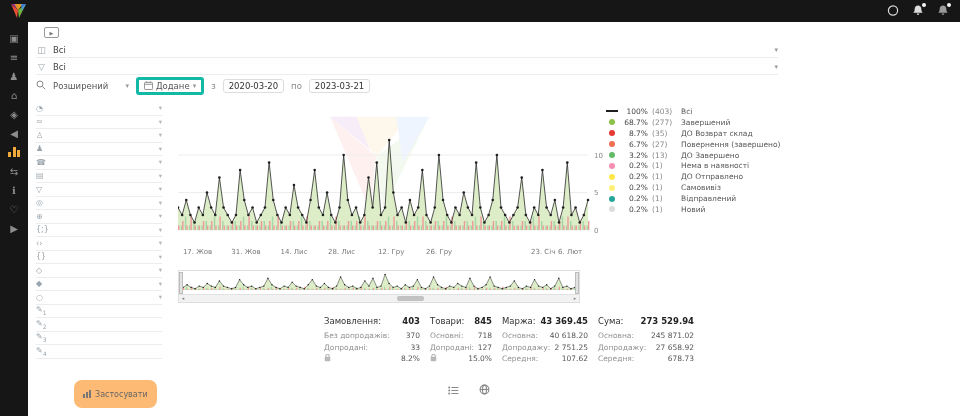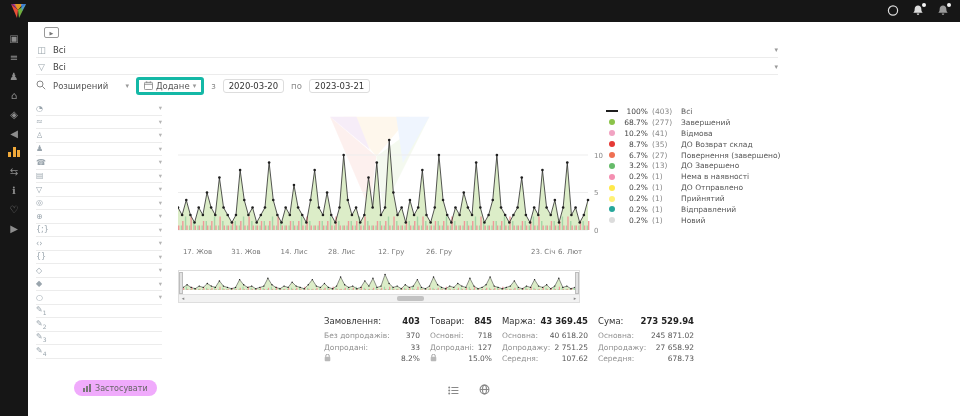--- a/index.html
+++ b/index.html
@@ -76,21 +76,21 @@
   .stats{position:absolute;left:282px;top:294px;display:flex;gap:10px;margin-left:14px;}
   .st-col:nth-child(1){width:96px;}
   .st-col:nth-child(2){width:62px;}
   .st-col:nth-child(3){width:86px;}
   .st-col:nth-child(4){width:96px;}
   .st-title{display:flex;justify-content:space-between;font-size:8.5px;color:#333;margin-bottom:4px;}
   .st-tv{font-weight:bold;color:#222;}
   .st-sub{display:flex;justify-content:space-between;align-items:center;font-size:7.5px;color:#909090;height:11.5px;}
   .st-sv{color:#555;}
   
-  .apply{position:absolute;left:46px;top:358px;height:16px;border:none;border-radius:8px;background:#f0abfc;
+  .apply{position:absolute;left:46px;top:358px;height:28px;border:none;border-radius:8px;background:#fdba74;
          color:#666;font-size:8px;display:flex;align-items:center;gap:4px;padding:0 9px;cursor:pointer;
          font-family:inherit;}
   .bottom-icons{position:absolute;left:420px;top:361px;display:flex;gap:20px;}
   .bi-btn{background:none;border:none;padding:0;cursor:pointer;color:#888;}
 </style>
 </head>
 <body>
 
 <div class="page">
 
@@ -627,28 +627,20 @@
         <div class="lg-item">
           <span class="lg-sw">
             <span class="lg-dot" style="background:#8bc34a"></span>
           </span>
           <span class="lg-pct">68.7%</span>
           <span class="lg-cnt">(277)</span>
           <span class="lg-lbl">Завершений</span>
         </div>
         <div class="lg-item">
           <span class="lg-sw">
-            <span class="lg-dot" style="background:#f1a3c2"></span>
-          </span>
-          <span class="lg-pct">10.2%</span>
-          <span class="lg-cnt">(41)</span>
-          <span class="lg-lbl">Відмова</span>
-        </div>
-        <div class="lg-item">
-          <span class="lg-sw">
             <span class="lg-dot" style="background:#e53935"></span>
           </span>
           <span class="lg-pct">8.7%</span>
           <span class="lg-cnt">(35)</span>
           <span class="lg-lbl">ДО Возврат склад</span>
         </div>
         <div class="lg-item">
           <span class="lg-sw">
             <span class="lg-dot" style="background:#ef7053"></span>
           </span>
@@ -679,21 +671,21 @@
           <span class="lg-pct">0.2%</span>
           <span class="lg-cnt">(1)</span>
           <span class="lg-lbl">ДО Отправлено</span>
         </div>
         <div class="lg-item">
           <span class="lg-sw">
             <span class="lg-dot" style="background:#fff176"></span>
           </span>
           <span class="lg-pct">0.2%</span>
           <span class="lg-cnt">(1)</span>
-          <span class="lg-lbl">Прийнятий</span>
+          <span class="lg-lbl">Самовивіз</span>
         </div>
         <div class="lg-item">
           <span class="lg-sw">
             <span class="lg-dot" style="background:#26a69a"></span>
           </span>
           <span class="lg-pct">0.2%</span>
           <span class="lg-cnt">(1)</span>
           <span class="lg-lbl">Відправлений</span>
         </div>
         <div class="lg-item">

